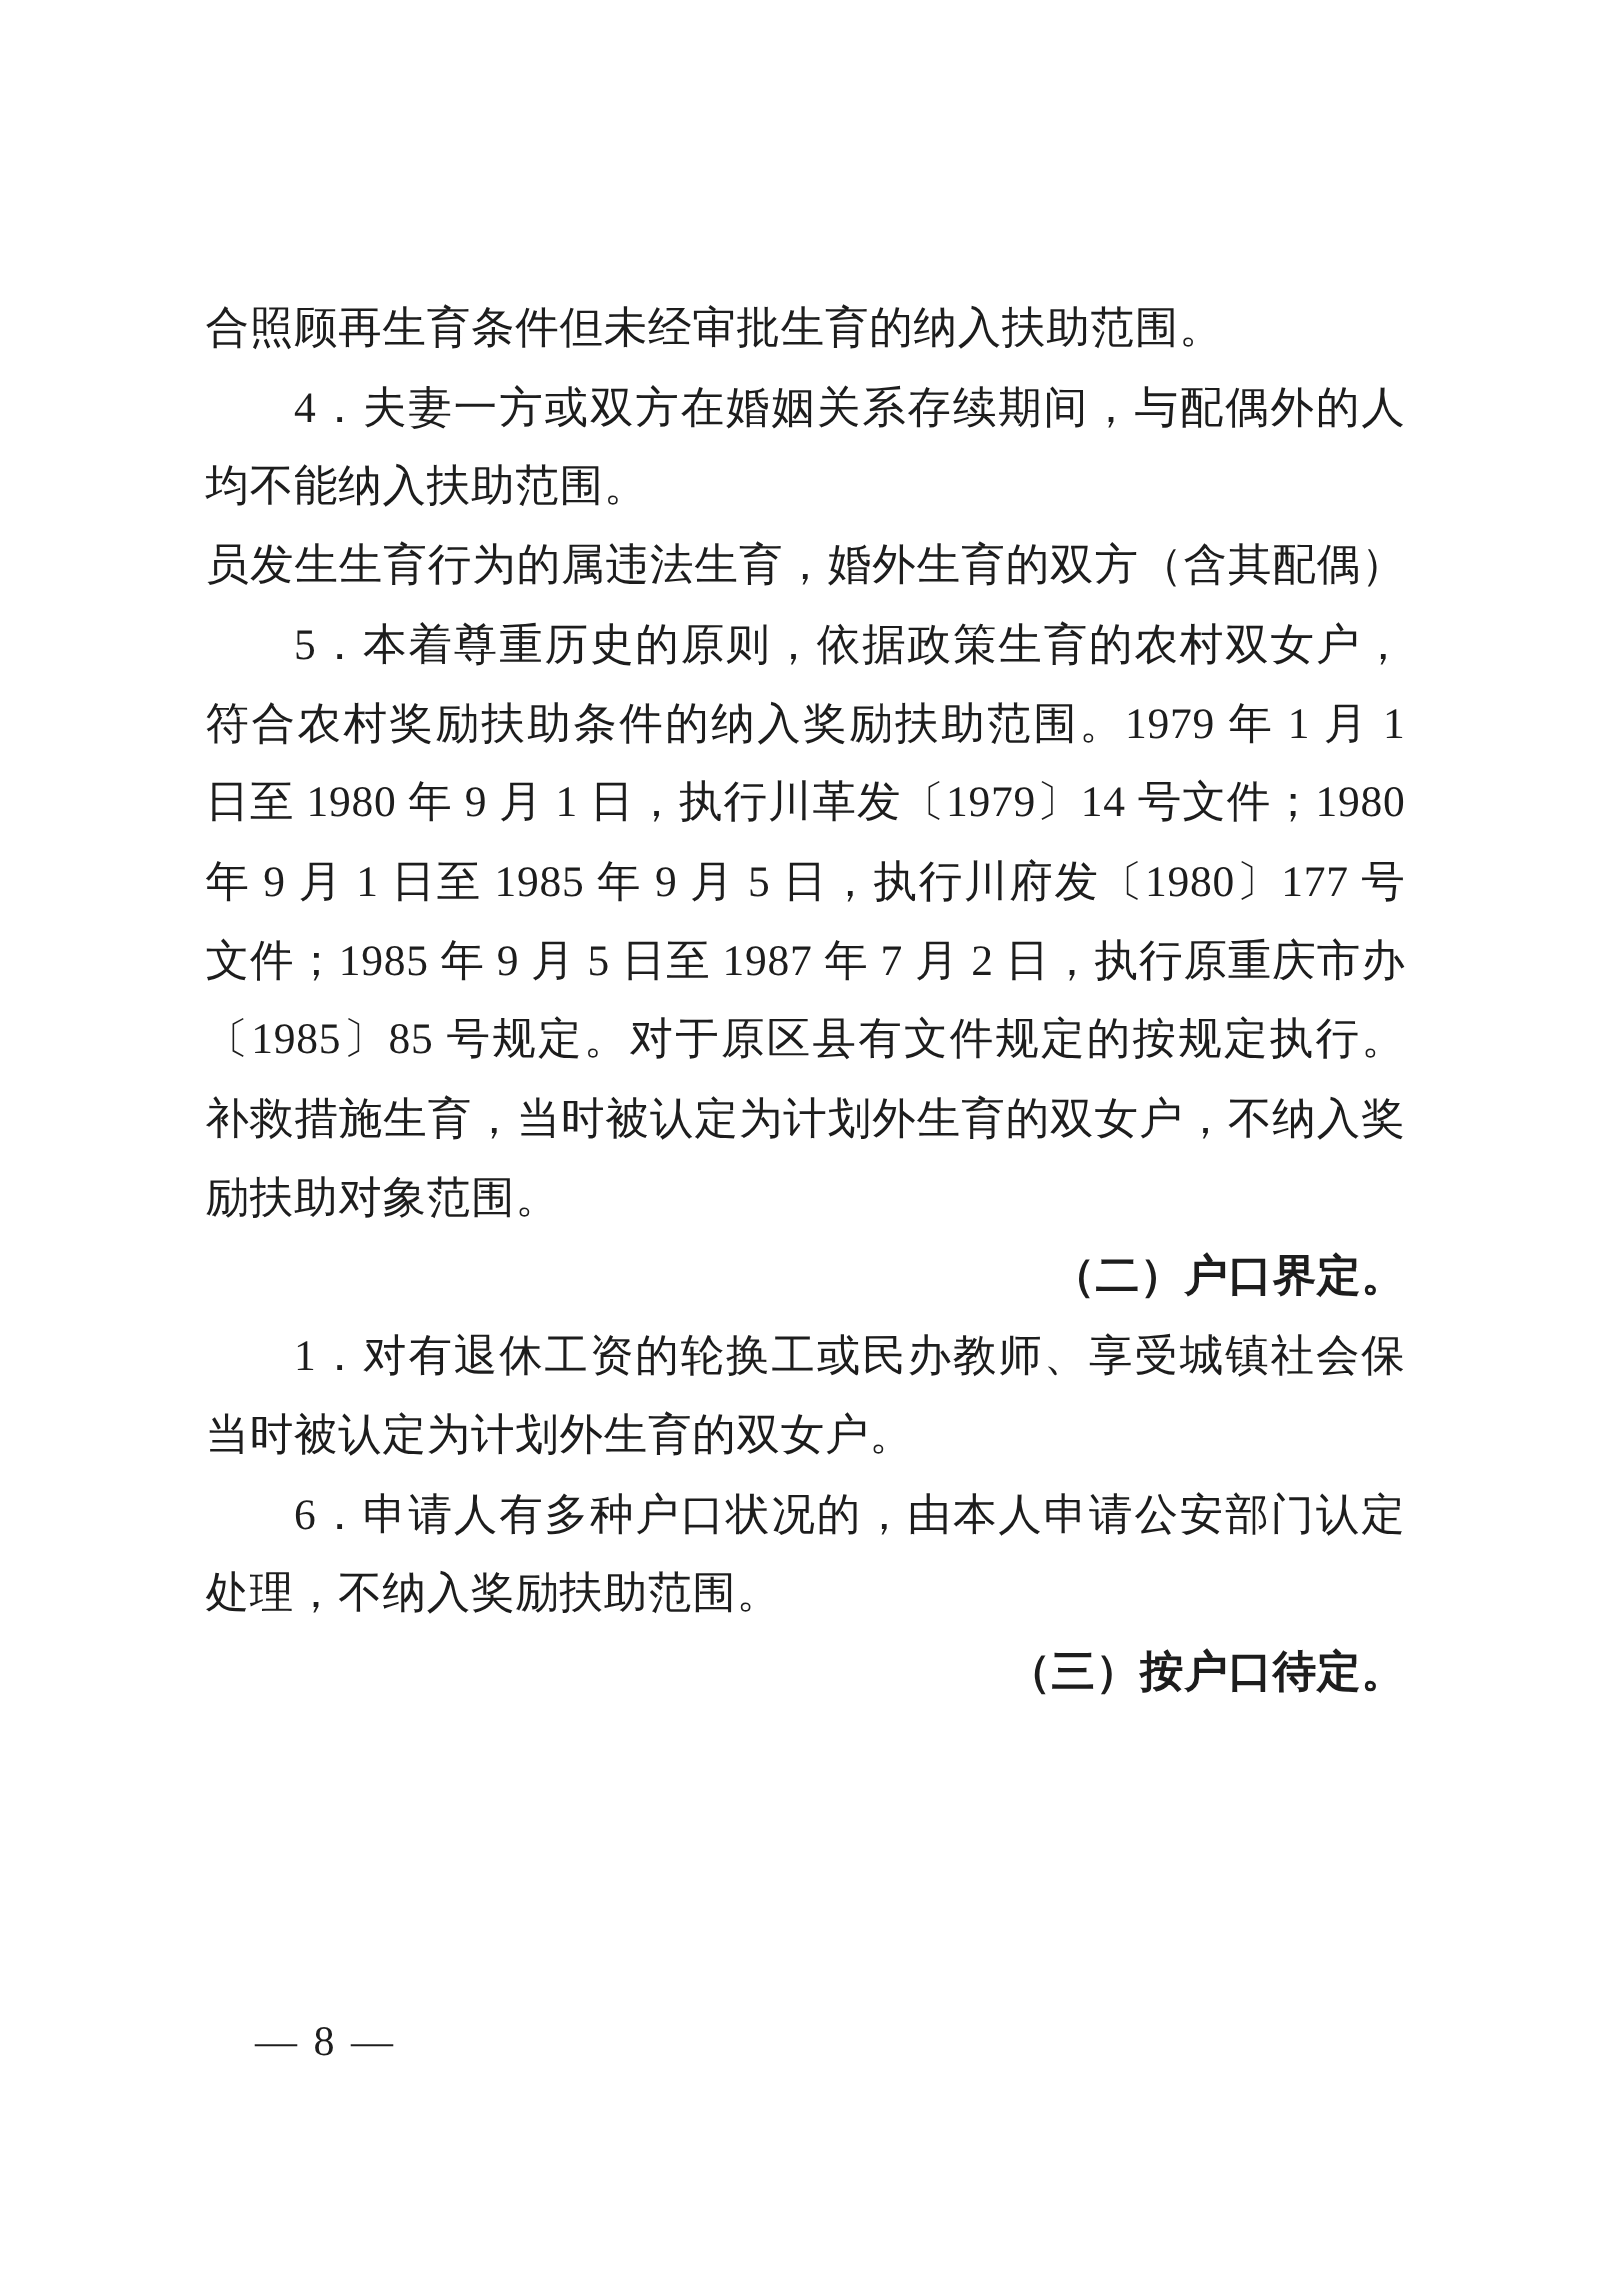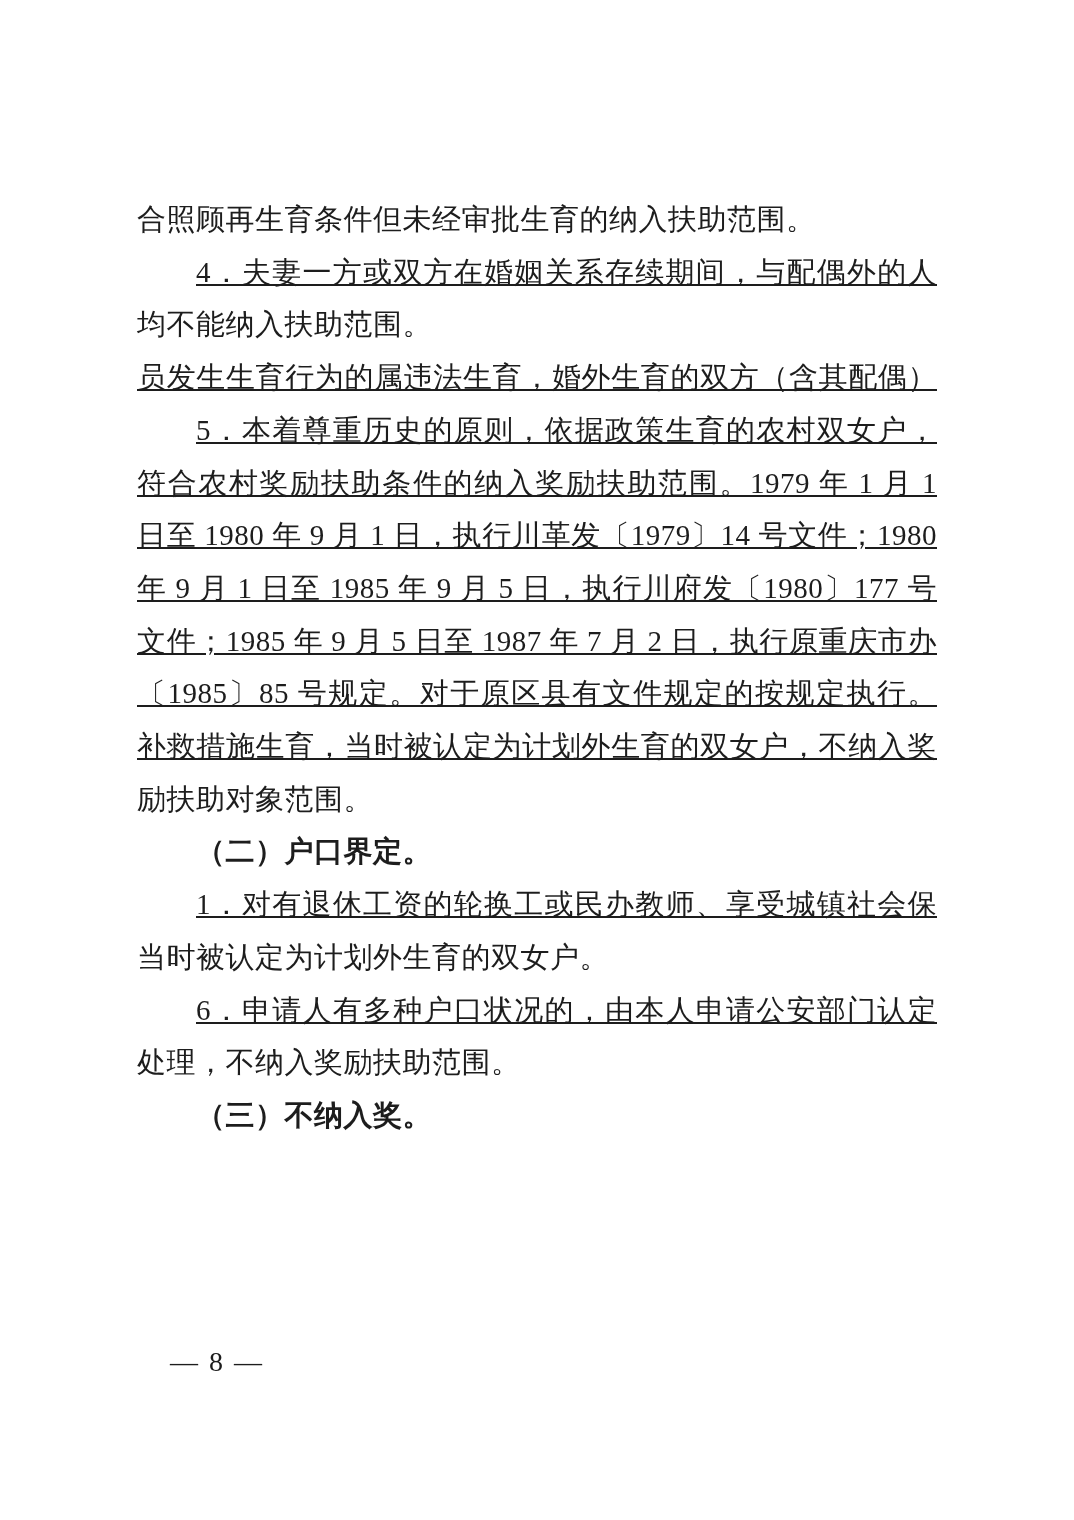--- a/index.html
+++ b/index.html
@@ -26,24 +26,24 @@
     padding: 0;
     font-size: 29px;
     line-height: 52.7px;
     color: #1d1d1d;
     text-align: left;
     letter-spacing: 0.5px;
   }
   .fill {
     text-align: justify;
     text-align-last: justify;
-    text-decoration: underline;
   }
   .indent {
     padding-left: 59px;
+    text-align: right;
   }
   .heading {
     font-weight: bold;
   }
   .footer {
     position: absolute;
     left: 170px;
     top: 1340px;
     font-size: 28px;
     line-height: 44px;
@@ -66,16 +66,16 @@
     <p class="line fill">年 9 月 1 日至 1985 年 9 月 5 日，执行川府发〔1980〕177 号</p>
     <p class="line fill">文件；1985 年 9 月 5 日至 1987 年 7 月 2 日，执行原重庆市办</p>
     <p class="line fill">〔1985〕85 号规定。对于原区县有文件规定的按规定执行。</p>
     <p class="line fill">补救措施生育，当时被认定为计划外生育的双女户，不纳入奖</p>
     <p class="line">励扶助对象范围。</p>
     <p class="line indent heading">（二）户口界定。</p>
     <p class="line indent fill">1．对有退休工资的轮换工或民办教师、享受城镇社会保</p>
     <p class="line">当时被认定为计划外生育的双女户。</p>
     <p class="line indent fill">6．申请人有多种户口状况的，由本人申请公安部门认定</p>
     <p class="line">处理，不纳入奖励扶助范围。</p>
-    <p class="line indent heading">（三）不纳入奖。</p>
+    <p class="line indent heading">（三）按户口待定。</p>
   </div>
   <div class="footer">— 8 —</div>
 </div>
 
 </body></html>

